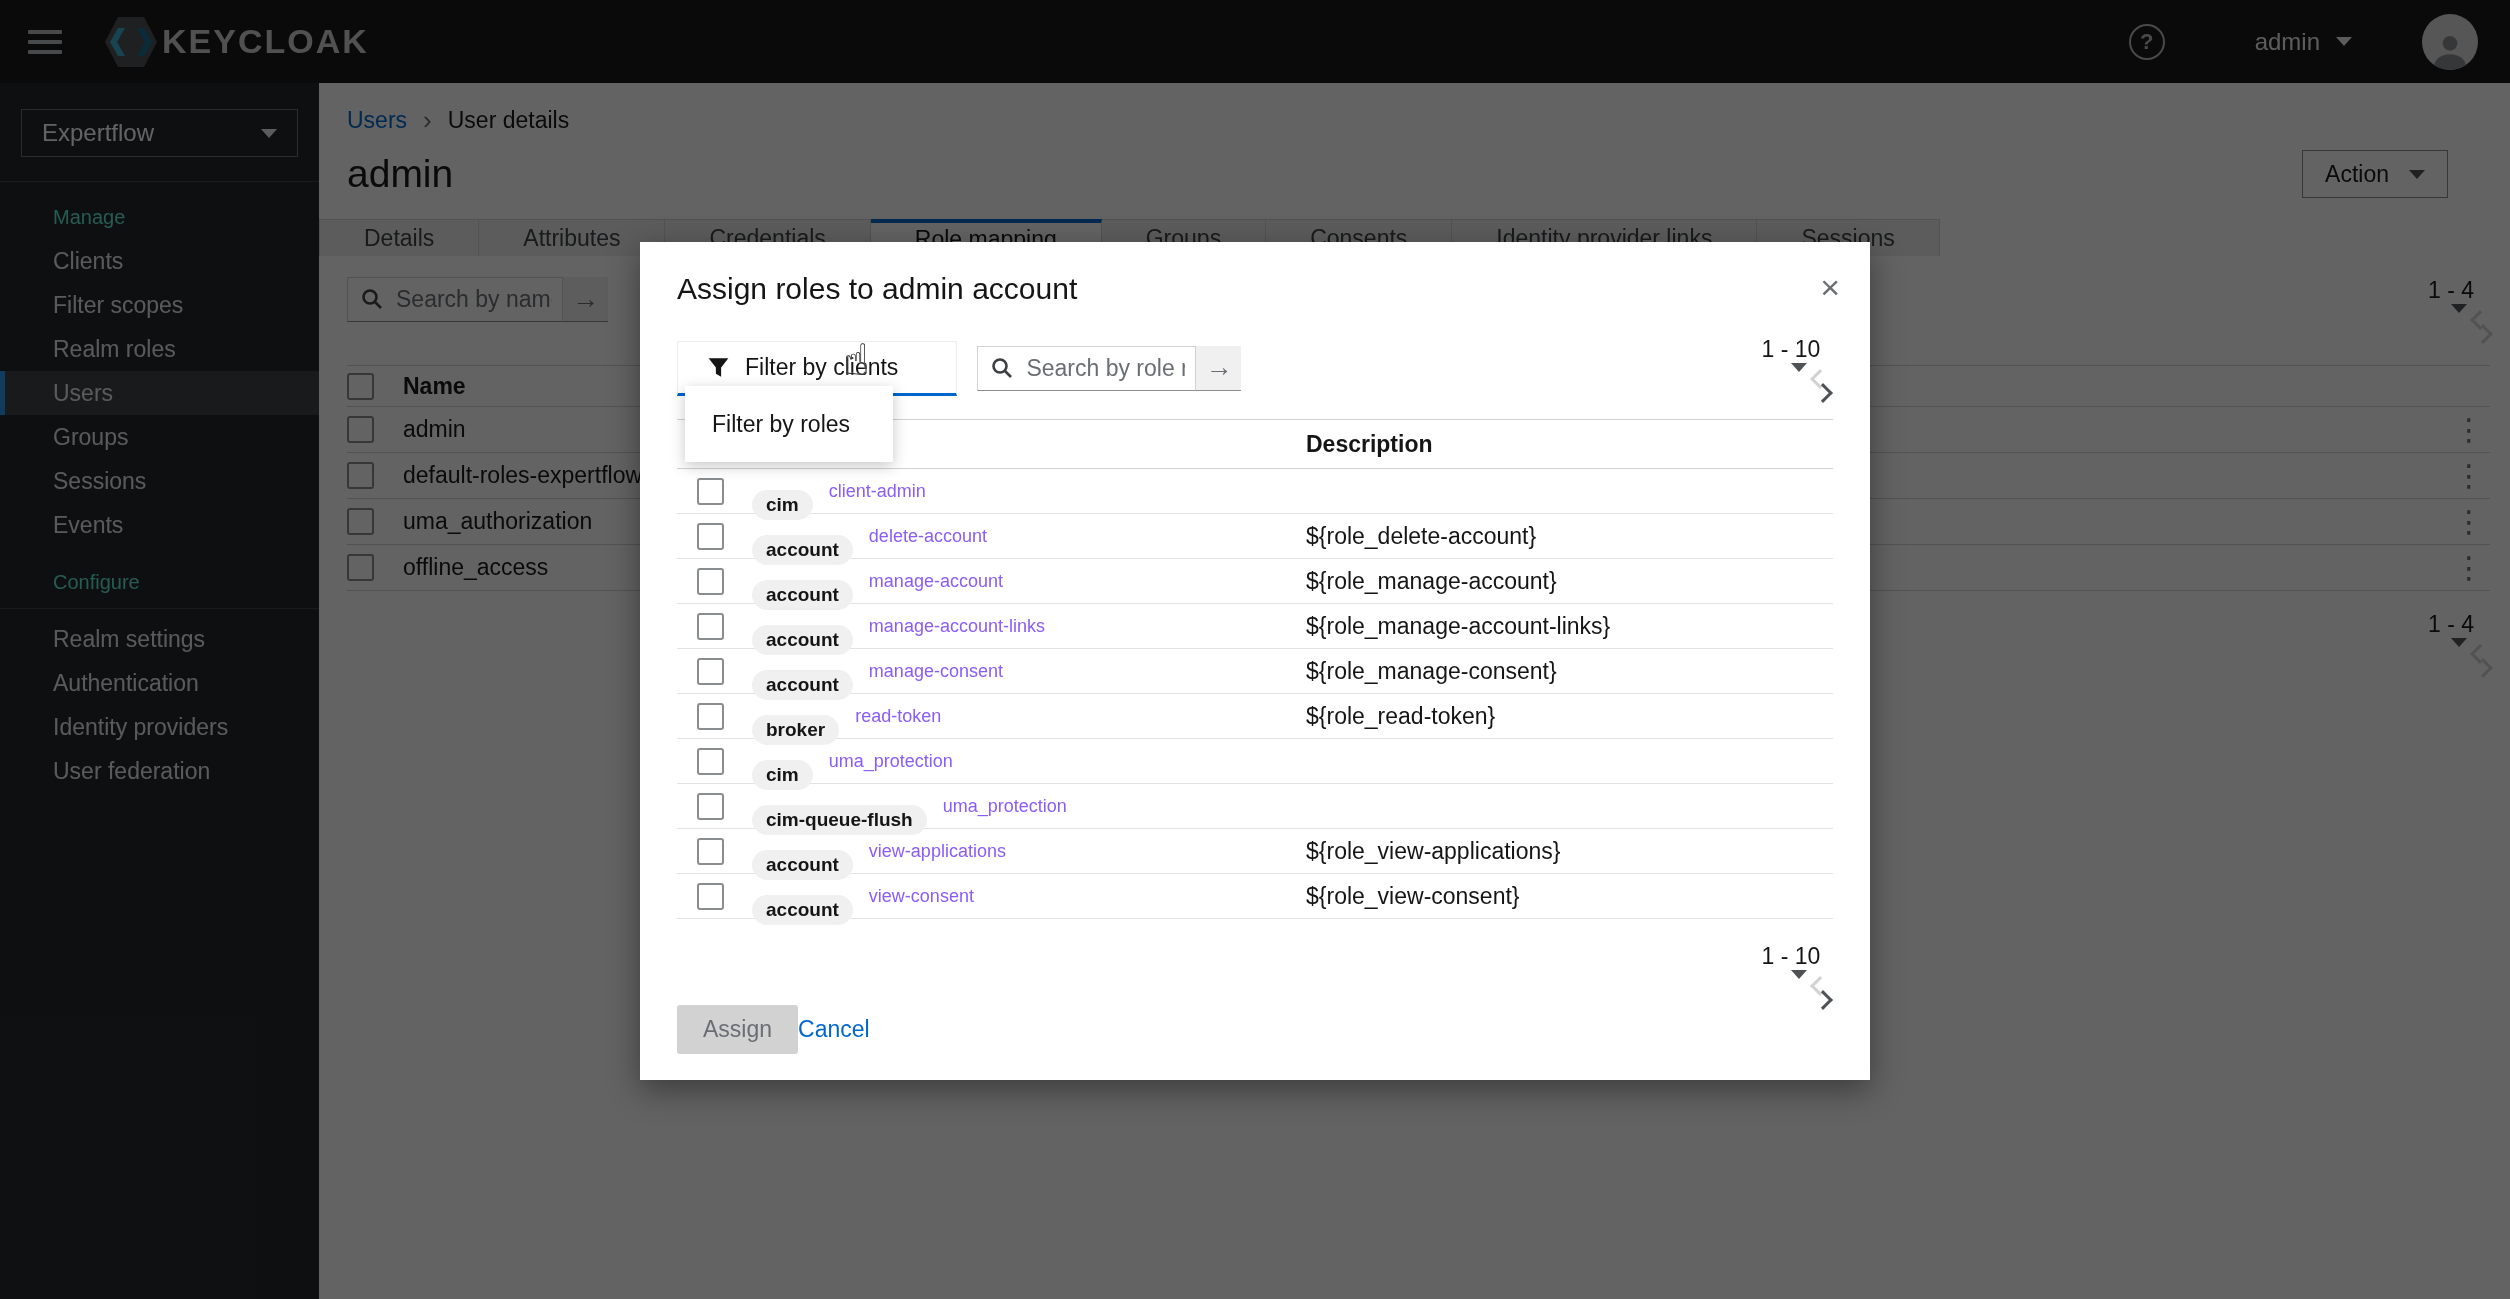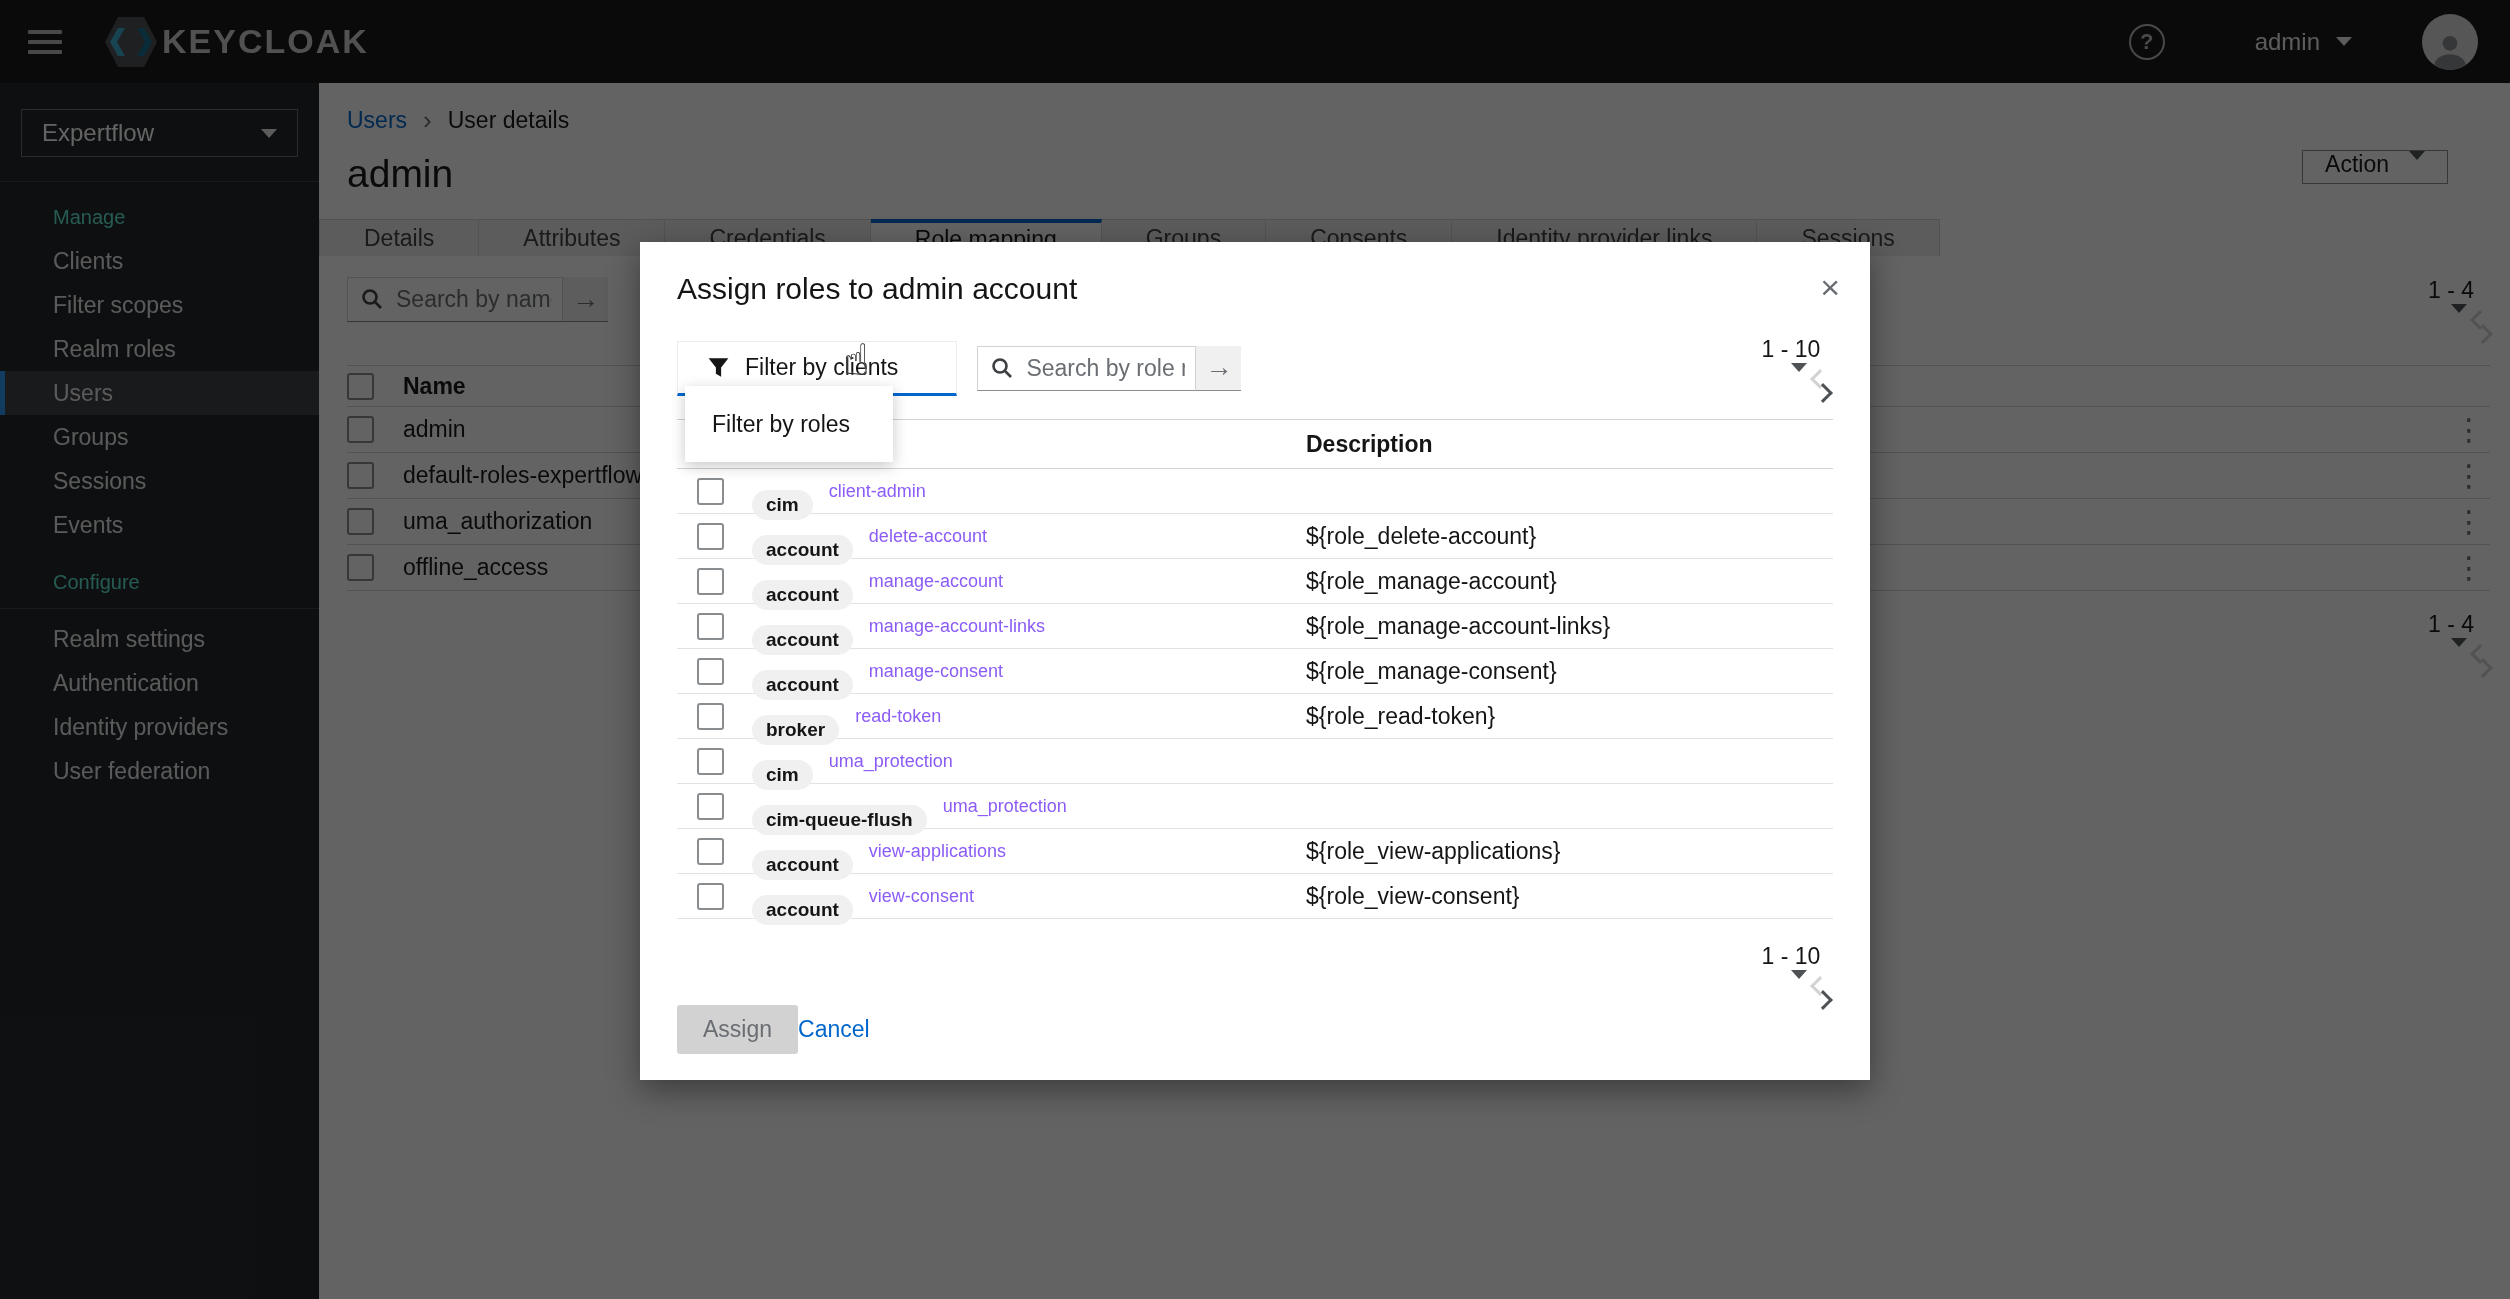--- a/index.html
+++ b/index.html
@@ -50,21 +50,21 @@
   .cb { width:27px; height:27px; min-width:27px; border:2px solid #8a8d90; border-radius:3px; background:#fff; cursor:pointer; }
   .kebab { margin-left:auto; font-size:30px; color:#6a6e73; cursor:pointer; padding:0 6px; }
 
   
   .breadcrumb { padding:22px 0 0 28px; display:flex; align-items:center; gap:16px; font-size:23px; }
   .breadcrumb .crumb-link { color:#06c; text-decoration:none; cursor:pointer; }
   .breadcrumb .crumb-sep { color:#6a6e73; font-size:26px; }
   .breadcrumb .crumb-current { color:#151515; }
   .page-head { display:flex; justify-content:space-between; align-items:flex-start; padding:14px 62px 0 28px; }
   .page-title { font-size:39px; font-weight:400; color:#151515; line-height:48px; }
-  .action-btn { height:34px; border:1px solid #8a8d90; background:#fff; display:flex; align-items:flex-start;
+  .action-btn { height:48px; border:1px solid #8a8d90; background:#fff; display:flex; align-items:center;
     gap:20px; padding:0 22px; font-size:23px; color:#151515; cursor:pointer; }
   .tabs { display:flex; margin-top:21px; }
   .tab { height:37px; display:flex; align-items:center; padding:0 44px; background:#ececec;
     border-right:1px solid #d2d2d2; border-top:1px solid #d2d2d2; font-size:23px; color:#3c3f42; cursor:pointer; }
   .tab:first-child { border-left:1px solid #d2d2d2; }
   .tab.active { background:#fff; border-top:4px solid #06c; color:#151515; }
   .toolbar { display:flex; align-items:flex-start; justify-content:space-between; padding:21px 20px 24px 28px; }
   .searchbox { display:flex; position:relative; }
   .searchbox input { width:216px; height:45px; border:1px solid #d2d2d2; border-bottom-color:#8a8d90;
     padding:0 10px 0 48px; font-size:23px; color:#151515; background:#fff;

